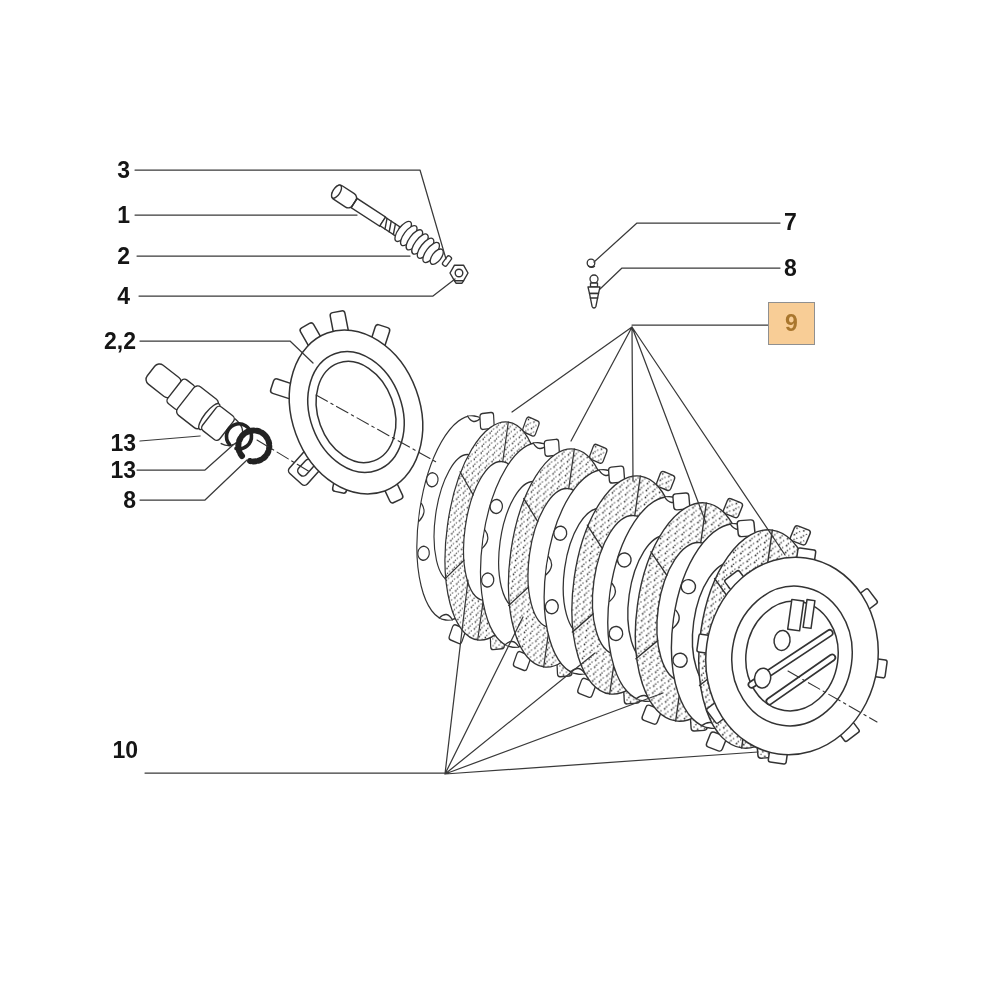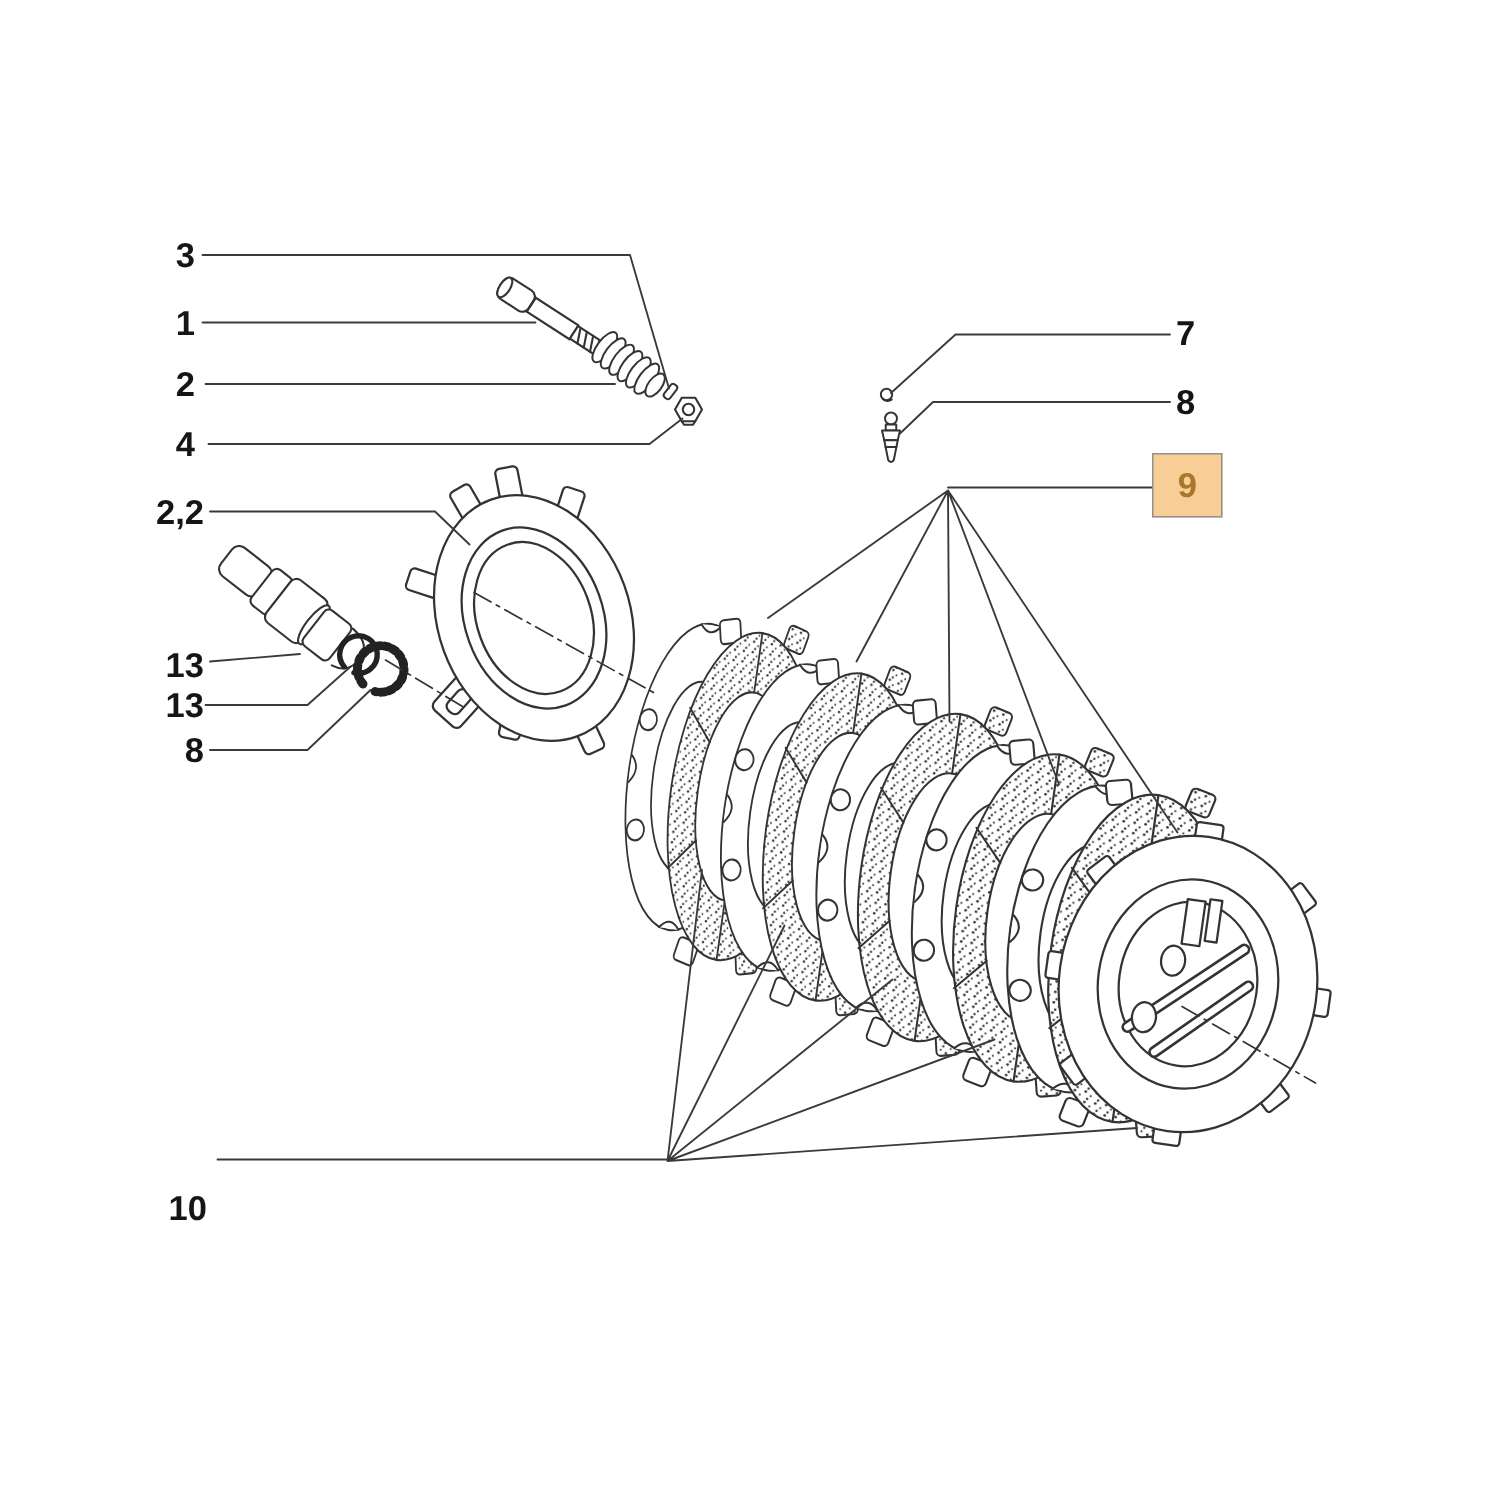--- a/index.html
+++ b/index.html
@@ -223,21 +223,21 @@
   </svg>
 
   <div class="plabel" style="left:70px;top:157px;width:60px">3</div>
   <div class="plabel" style="left:70px;top:202px;width:60px">1</div>
   <div class="plabel" style="left:70px;top:243px;width:60px">2</div>
   <div class="plabel" style="left:70px;top:283px;width:60px">4</div>
   <div class="plabel" style="left:60px;top:328px;width:76px">2,2</div>
   <div class="plabel" style="left:70px;top:430px;width:66px">13</div>
   <div class="plabel" style="left:70px;top:457px;width:66px">13</div>
   <div class="plabel" style="left:70px;top:487px;width:66px">8</div>
-  <div class="plabel" style="left:70px;top:792px;width:68px">10</div>
+  <div class="plabel" style="left:70px;top:737px;width:68px">10</div>
   <div class="plabel leftal" style="left:784px;top:209px;width:40px">7</div>
   <div class="plabel leftal" style="left:784px;top:255px;width:40px">8</div>
 
   <div id="label-9-box">
     <span>9</span>
   </div>
 
 </div>
 
 </body></html>

